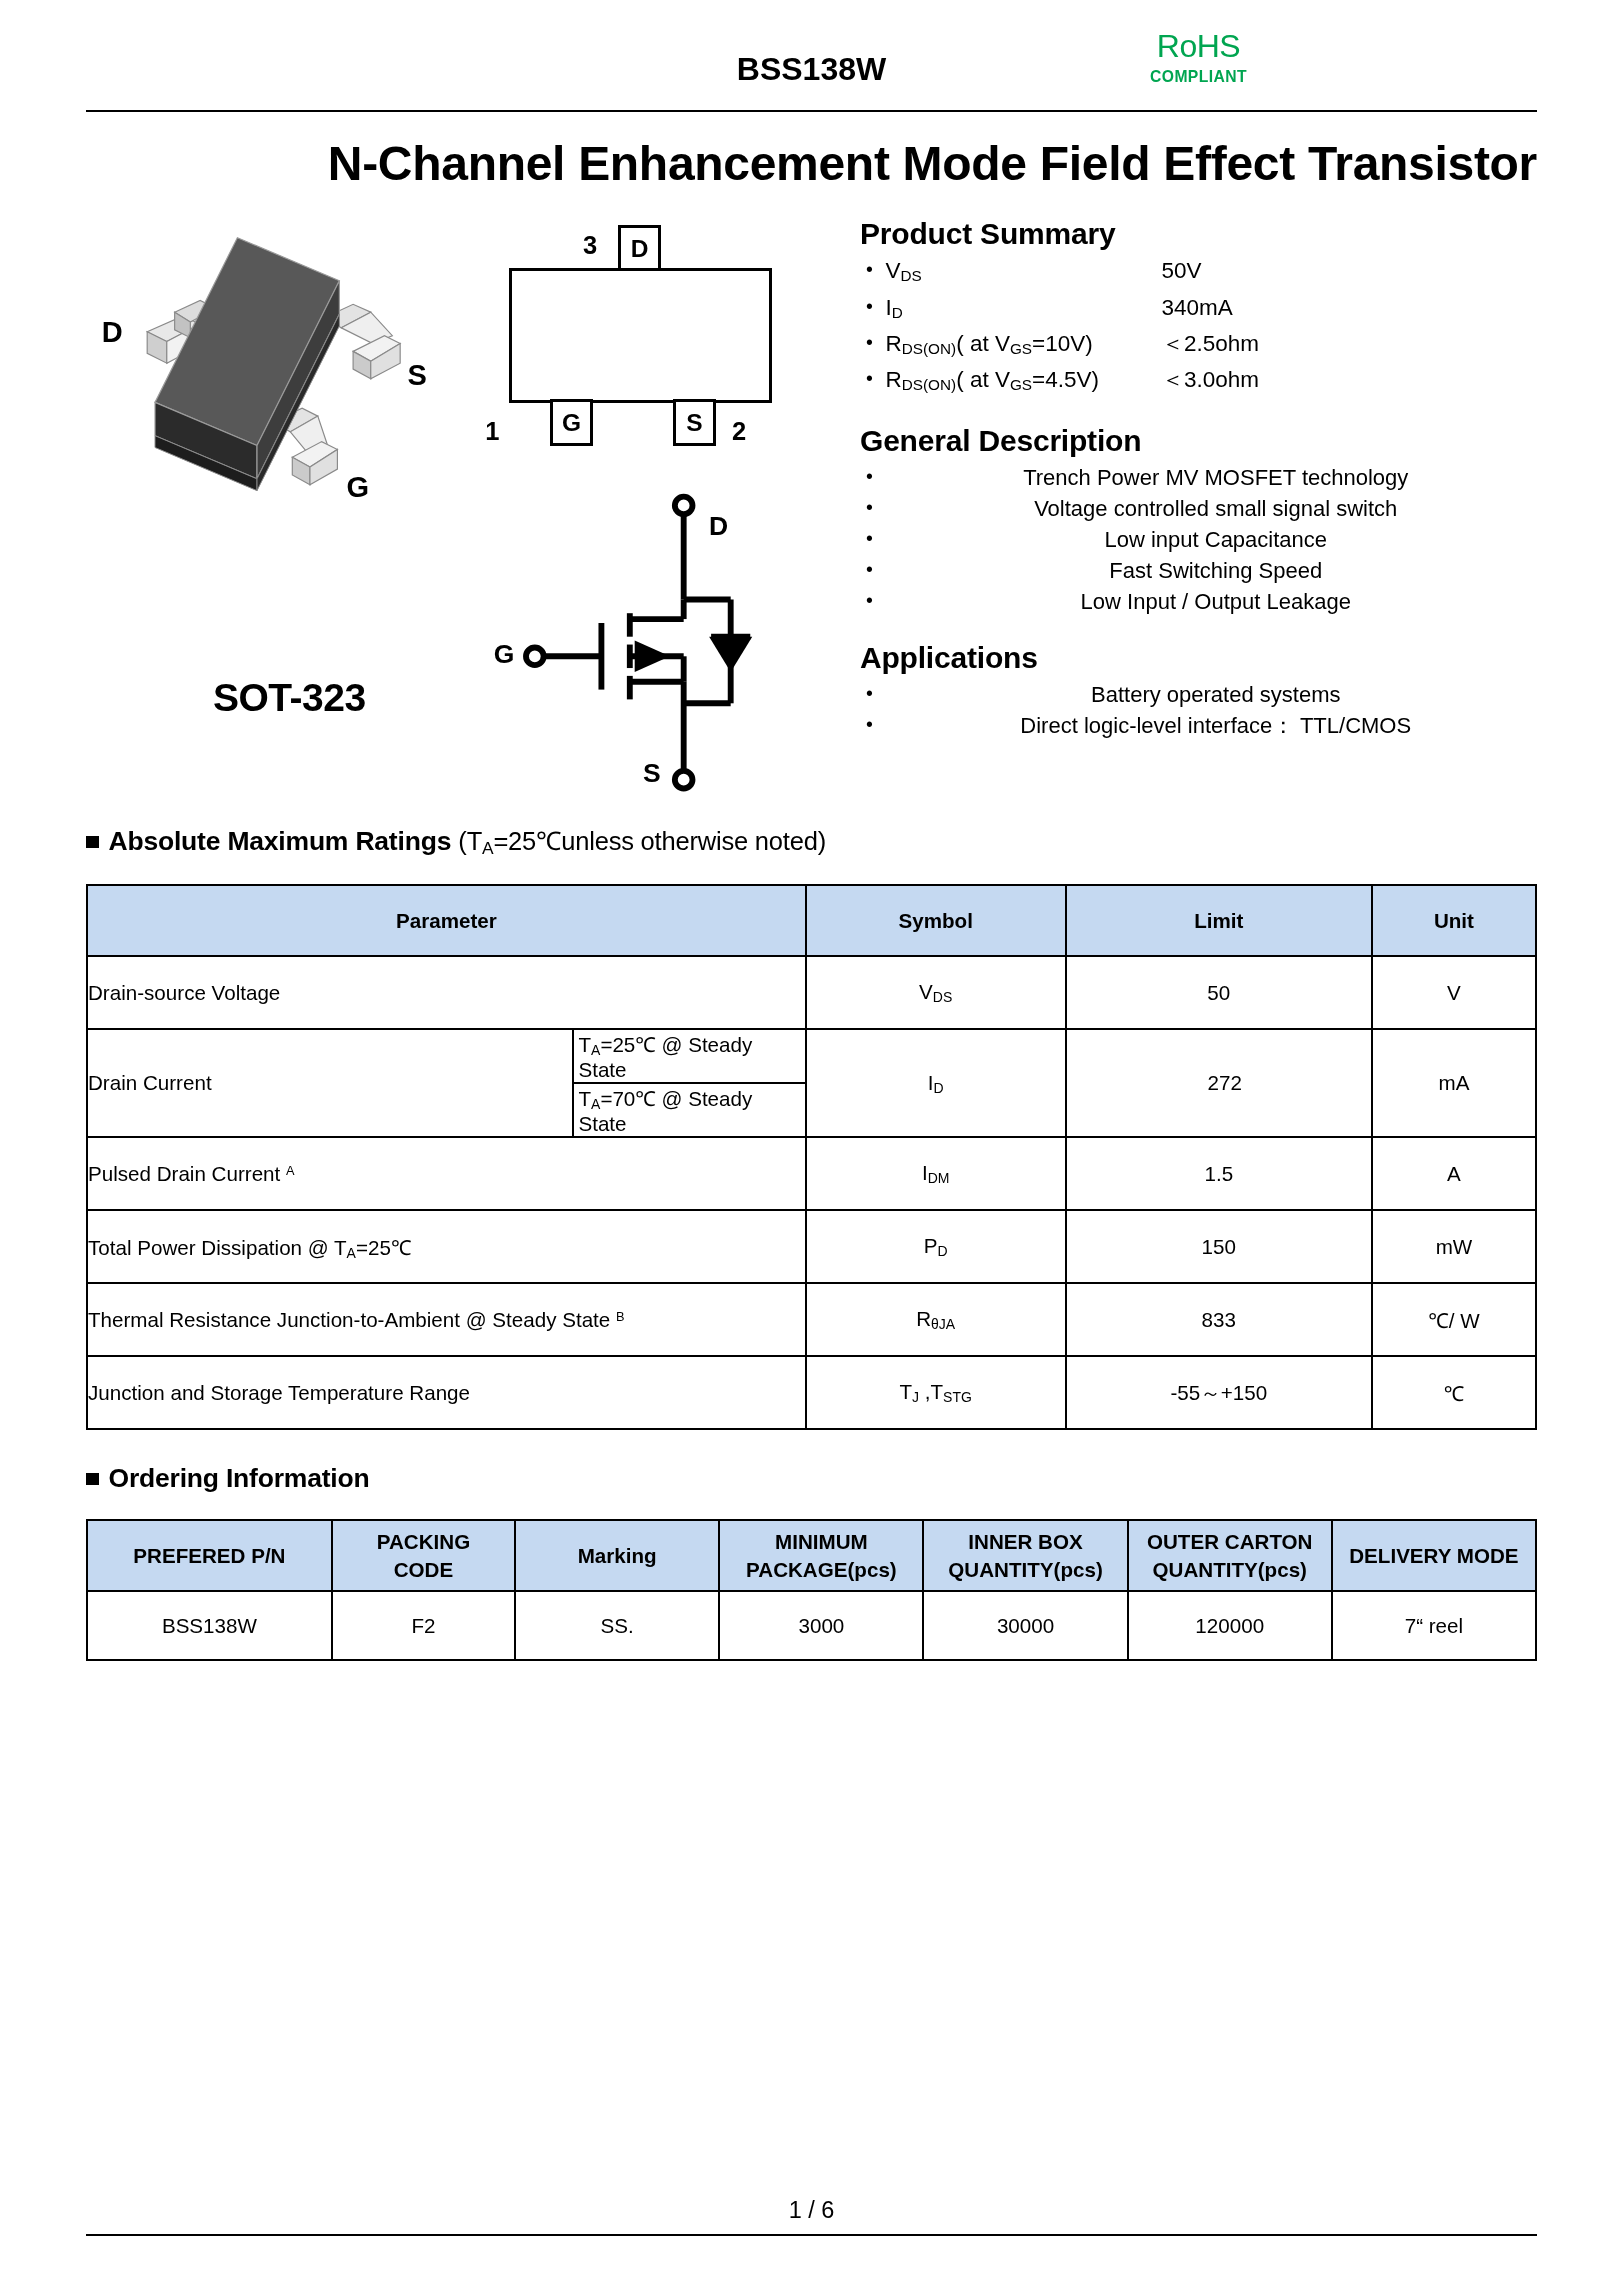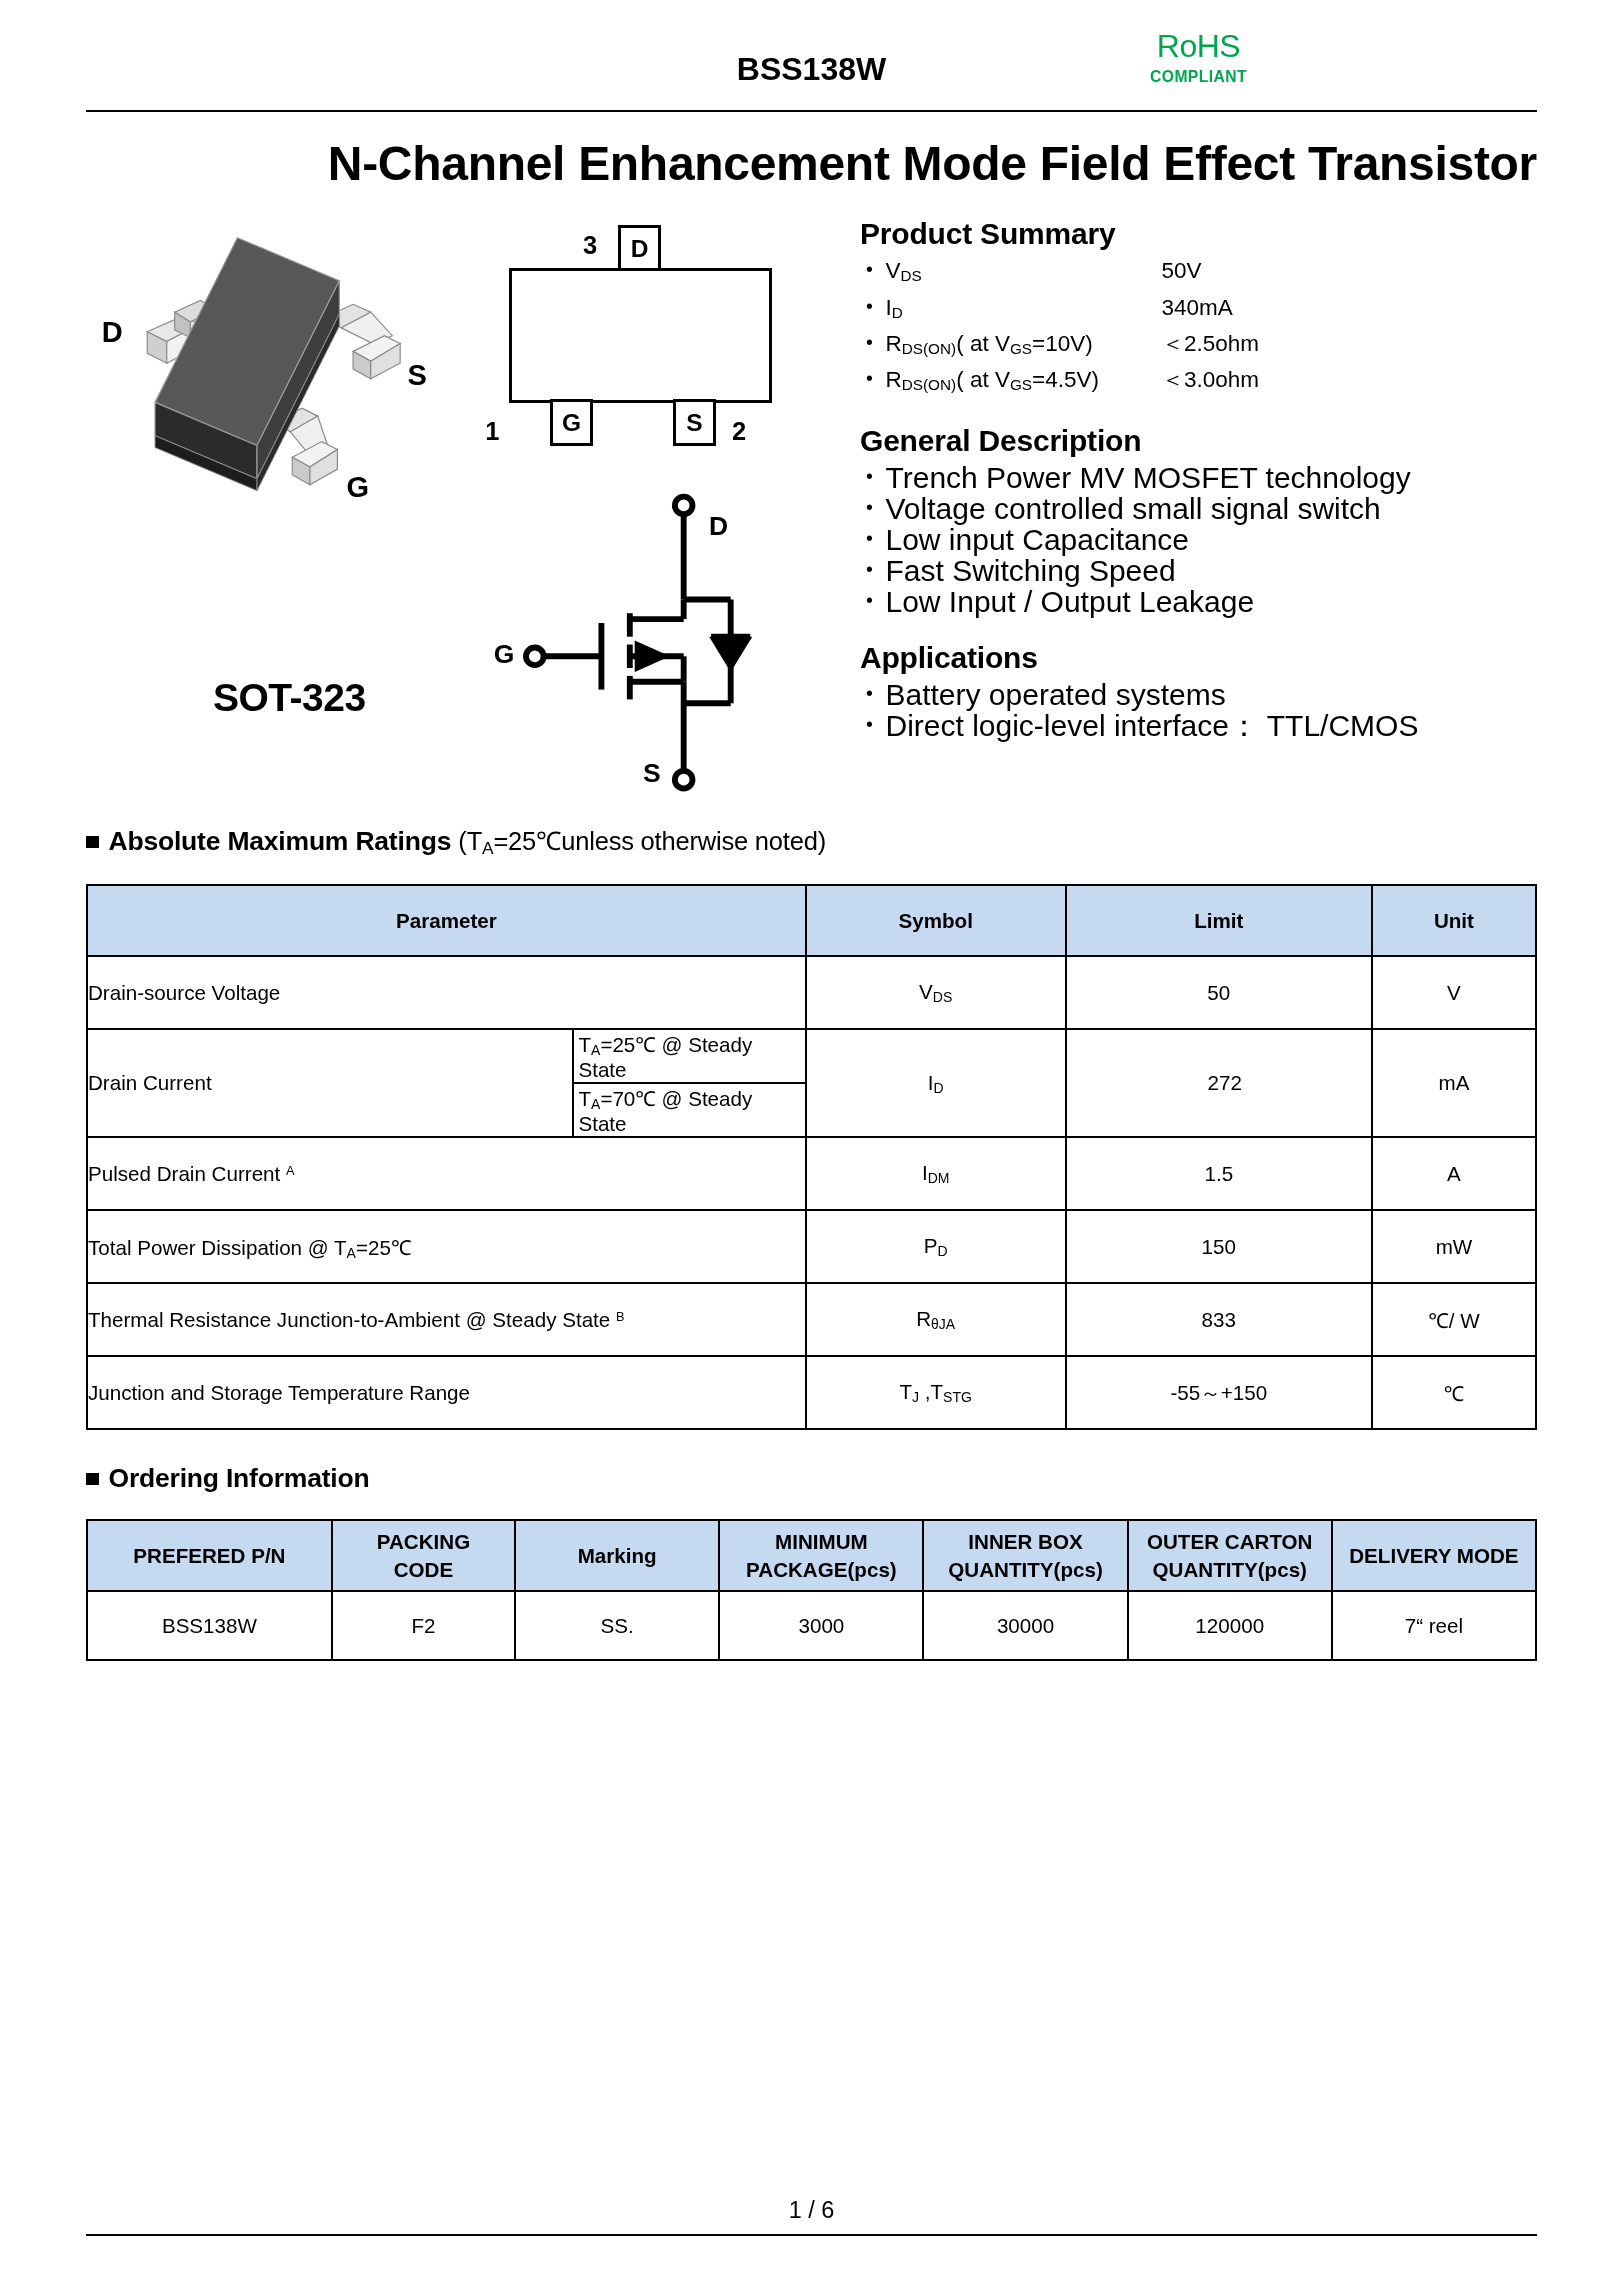--- a/index.html
+++ b/index.html
@@ -152,25 +152,26 @@
     font-weight: bold;
     letter-spacing: -0.2px;
     margin: 0 0 3.9px 0;
   }
   ul.bullets {
     list-style: none;
     margin: 0 0 0 0;
     padding: 0;
   }
   ul.bullets li {
-    font-size: 30px;
+    font-size: 22px;
     line-height: 31px;
     padding-left: 25.5px;
     position: relative;
     white-space: nowrap;
+    text-align: center;
   }
   ul.bullets li::before {
     content: "\2022";
     position: absolute;
     left: 5.9px;
     top: -1px;
     font-size: 19.6px;
   }
   .ps-row {
     display: flex;

